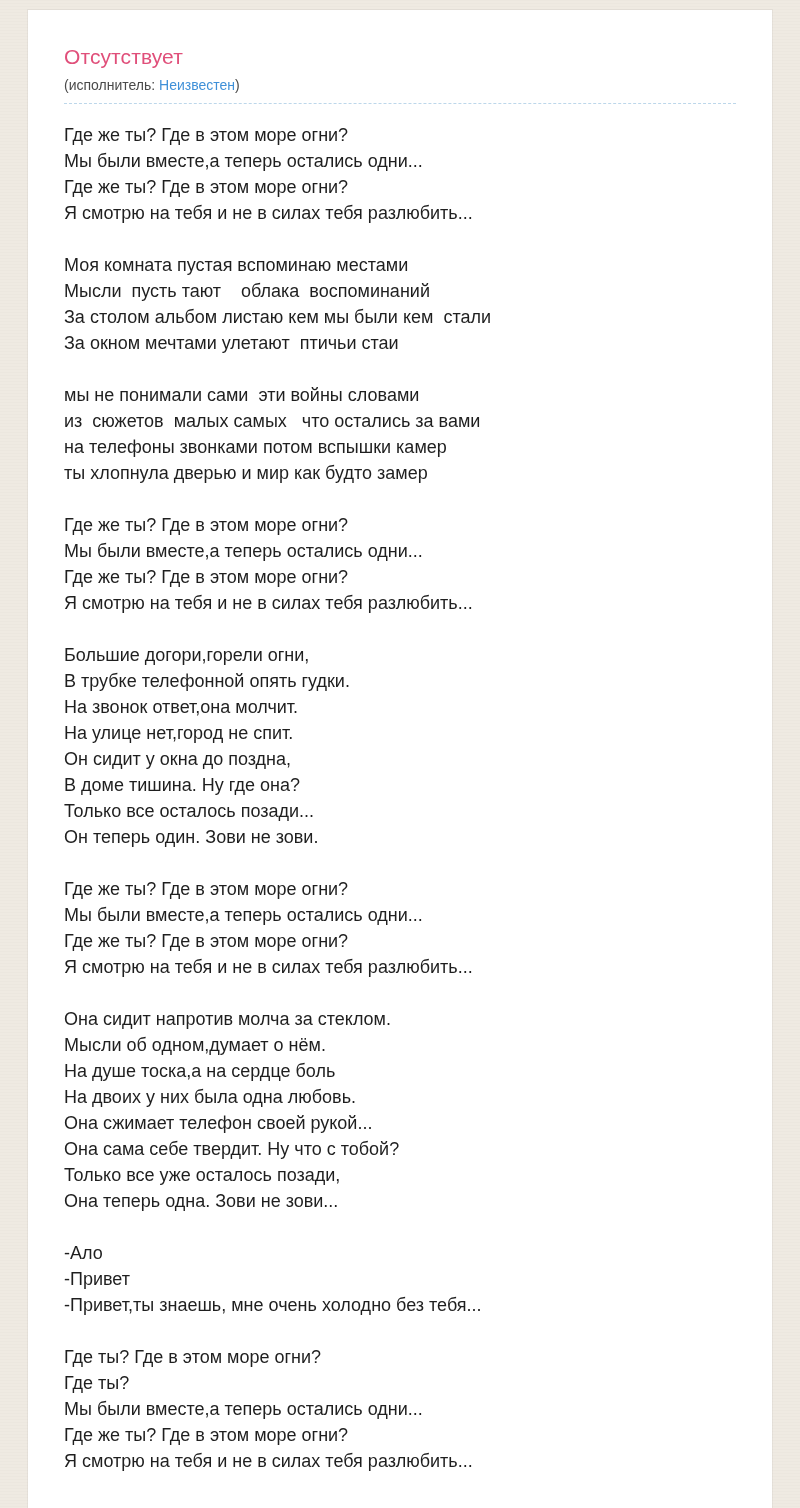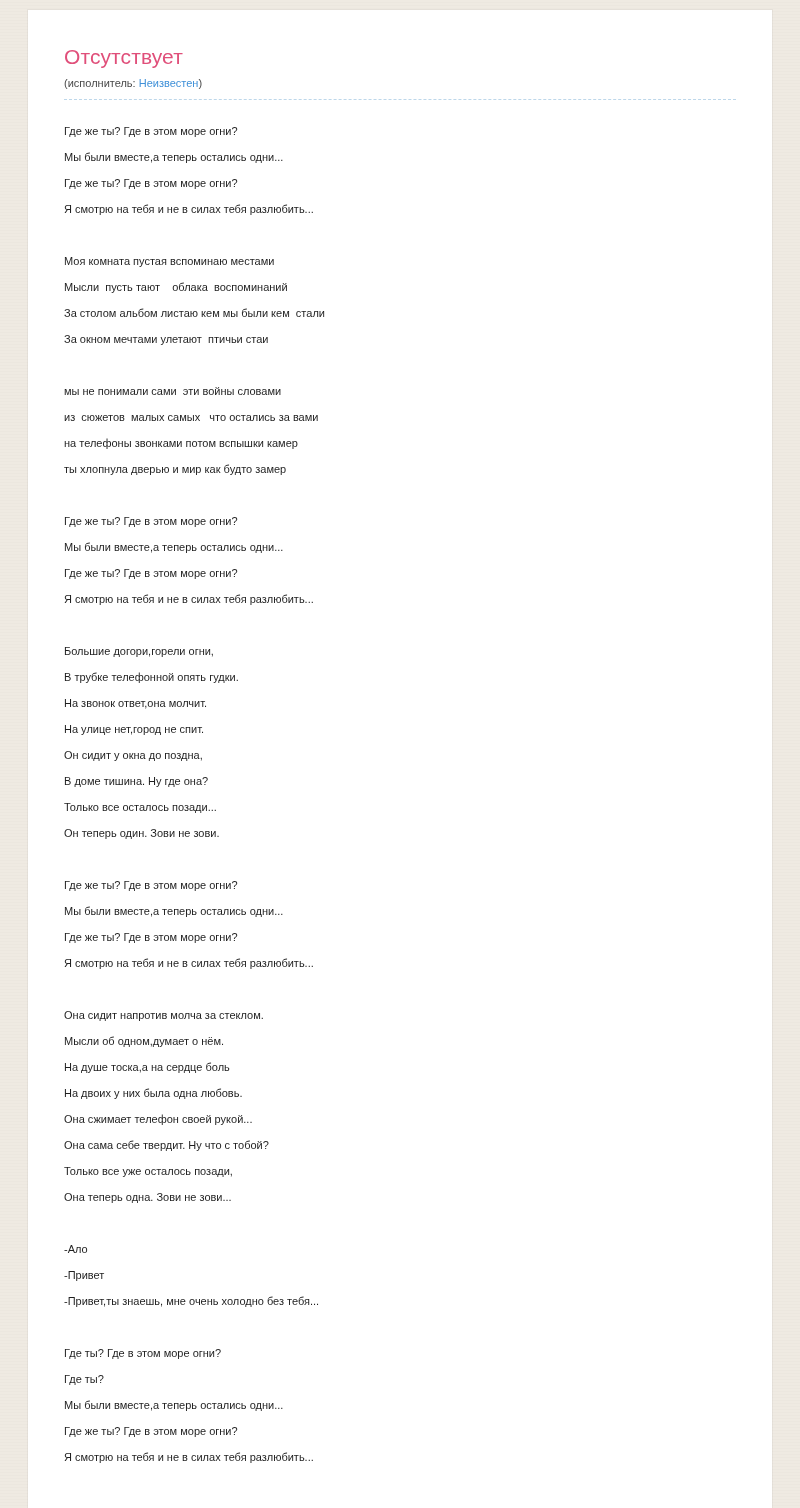--- a/index.html
+++ b/index.html
@@ -32,35 +32,35 @@
   }
   .song-title {
     color: #e04f7a;
     font-size: 21px;
     font-weight: normal;
     line-height: 1.2;
     margin: 0 0 8px 0;
     letter-spacing: 0.1px;
   }
   .artist-line {
-    font-size: 11px;
+    font-size: 14px;
     color: #4a4a4a;
     margin: 0 0 10px 0;
   }
   .artist-link {
     color: #3f90d8;
     text-decoration: none;
   }
   .divider {
     border: 0;
     border-top: 1px dashed #bdd7ea;
     margin: 0 0 18px 0;
   }
   .lyrics {
-    font-size: 11px;
+    font-size: 18px;
     line-height: 26px;
     color: #1f1f1f;
     white-space: pre-wrap;
     margin: 0;
     font-family: "Liberation Sans", sans-serif;
   }
   .stanza {
     margin: 0 0 26px 0;
   }
   .stanza:last-child { margin-bottom: 16px; }

